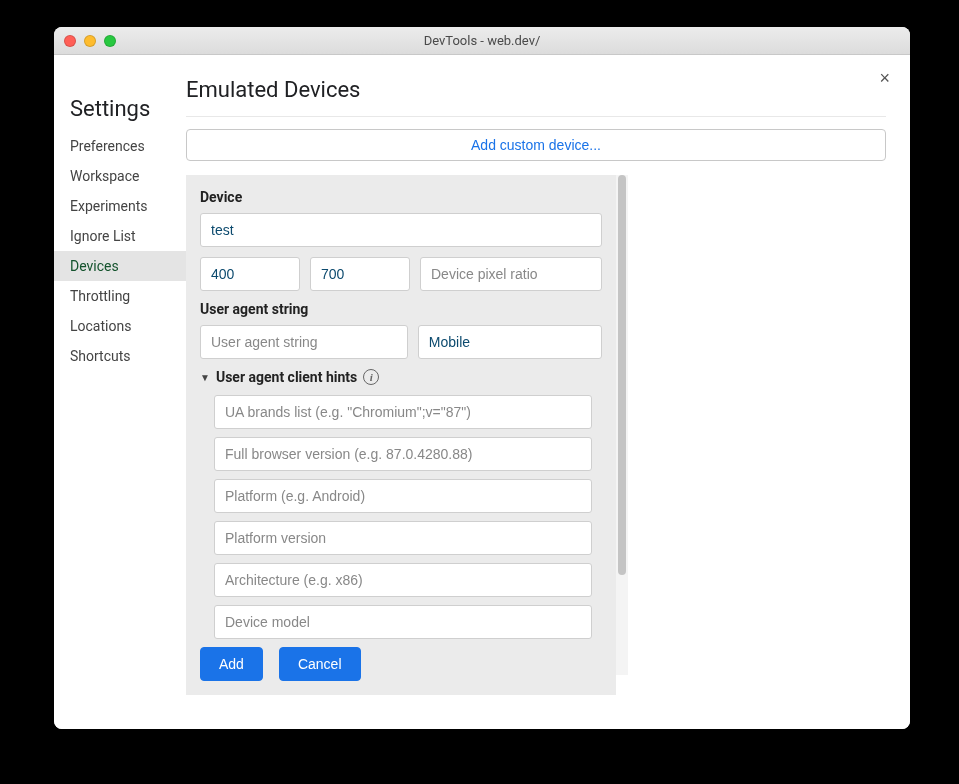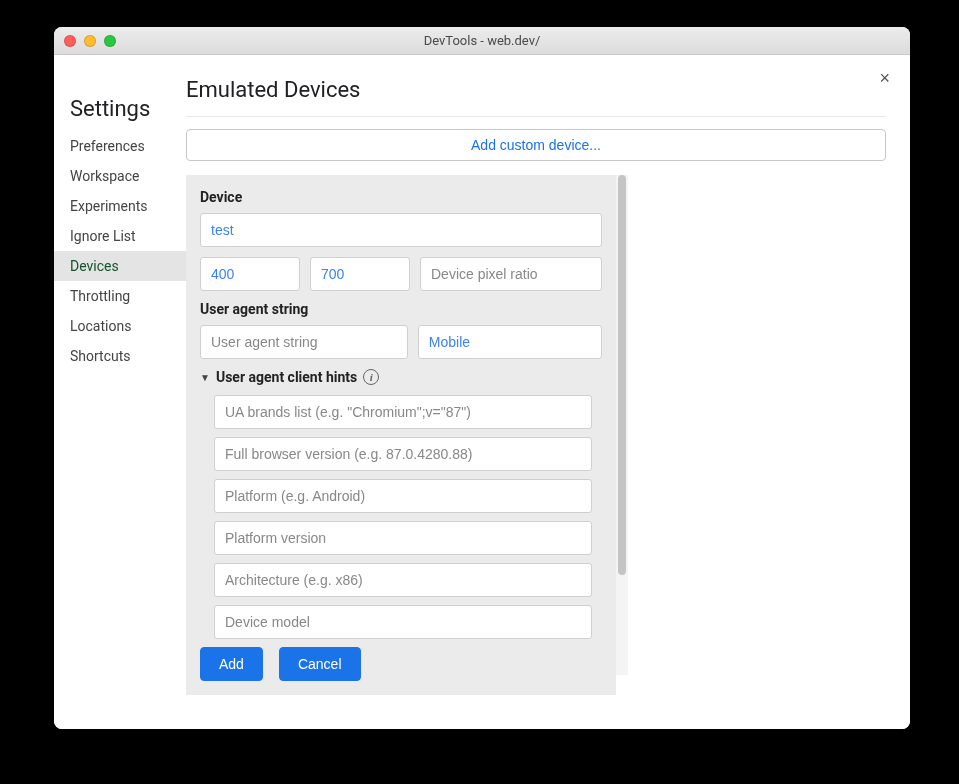--- a/index.html
+++ b/index.html
@@ -156,21 +156,21 @@
     display: flex;
     gap: 10px;
     margin-bottom: 10px;
   }
   input.txt, select.sel {
     border: 1px solid #cfcfcf;
     border-radius: 3px;
     background: #fff;
     font-size: 14px;
     padding: 7px 10px;
-    color: #3b82f6;
+    color: #0c4a6e;
     outline: none;
     height: 34px;
   }
   input.txt::placeholder { color: #888; }
   .w-full { width: 100%; }
   .w-small { width: 100px; }
   .w-ratio { width: 170px; flex: 1 1 auto; }
   .w-ua-input { width: 210px; }
   .w-ua-select { width: 186px; flex: 1 1 auto; }
   .sel {

